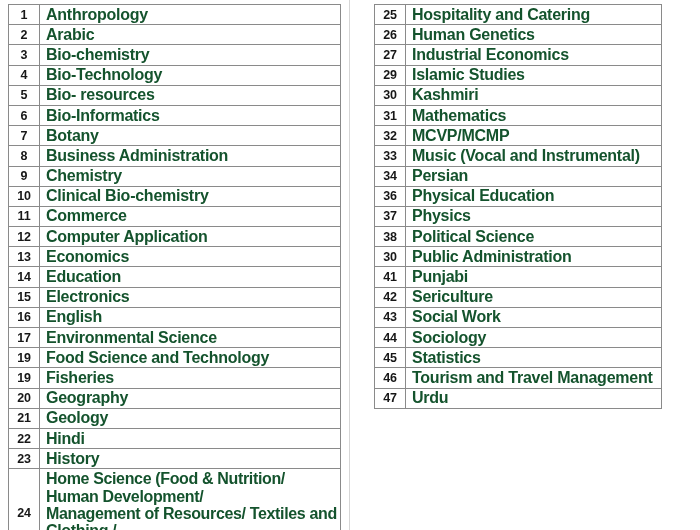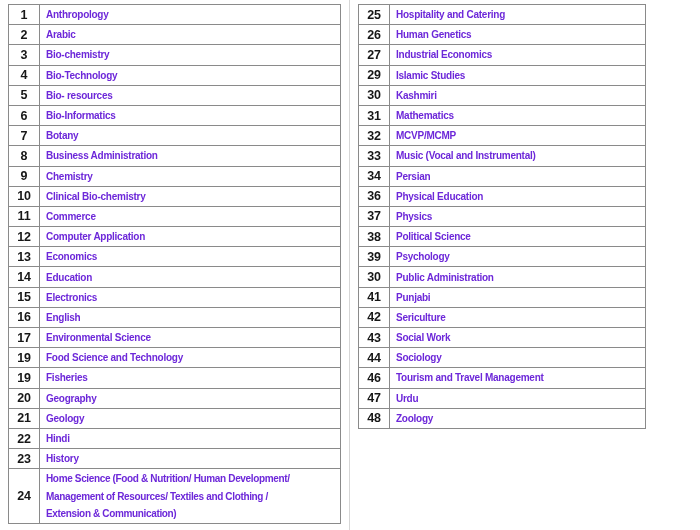--- a/index.html
+++ b/index.html
@@ -33,21 +33,21 @@
     border-collapse: collapse;
     table-layout: fixed;
     background: #ffffff;
   }
   #table-left {
     left: 8px;
     top: 4px;
     width: 333px;
   }
   #table-right {
-    left: 358px;
+    left: 374px;
     top: 4px;
     width: 288px;
   }
   .subject-table td {
     border: 1px solid #8a8a8a;
     padding: 0;
     vertical-align: middle;
     background: #ffffff;
   }
   .subject-table tr {
@@ -56,23 +56,23 @@
   .cell-index {
     width: 30px;
     text-align: center;
     font-size: 12.5px;
     font-weight: bold;
     color: #171717;
     letter-spacing: -0.1px;
   }
   .cell-name {
     text-align: left;
-    font-size: 10px;
+    font-size: 16px;
     font-weight: bold;
-    color: #6d28d9;
+    color: #14532d;
     padding-left: 6px !important;
     letter-spacing: -0.25px;
     white-space: nowrap;
   }
   
   tr.row-tall {
     height: 53px;
   }
   tr.row-tall .cell-name {
     white-space: normal;
@@ -241,51 +241,47 @@
         </tr>
         <tr>
           <td class="cell-index">37</td>
           <td class="cell-name">Physics</td>
         </tr>
         <tr>
           <td class="cell-index">38</td>
           <td class="cell-name">Political Science</td>
         </tr>
         <tr>
-          <td class="cell-index">39</td>
-          <td class="cell-name">Psychology</td>
-        </tr>
-        <tr>
           <td class="cell-index">30</td>
           <td class="cell-name">Public Administration</td>
         </tr>
         <tr>
           <td class="cell-index">41</td>
           <td class="cell-name">Punjabi</td>
         </tr>
         <tr>
           <td class="cell-index">42</td>
           <td class="cell-name">Sericulture</td>
         </tr>
         <tr>
           <td class="cell-index">43</td>
           <td class="cell-name">Social Work</td>
         </tr>
         <tr>
           <td class="cell-index">44</td>
           <td class="cell-name">Sociology</td>
         </tr>
         <tr>
+          <td class="cell-index">45</td>
+          <td class="cell-name">Statistics</td>
+        </tr>
+        <tr>
           <td class="cell-index">46</td>
           <td class="cell-name">Tourism and Travel Management</td>
         </tr>
         <tr>
           <td class="cell-index">47</td>
           <td class="cell-name">Urdu</td>
         </tr>
-        <tr>
-          <td class="cell-index">48</td>
-          <td class="cell-name">Zoology</td>
-        </tr>
       </tbody>
   </table>
 
 </div>
 
 </body></html>

